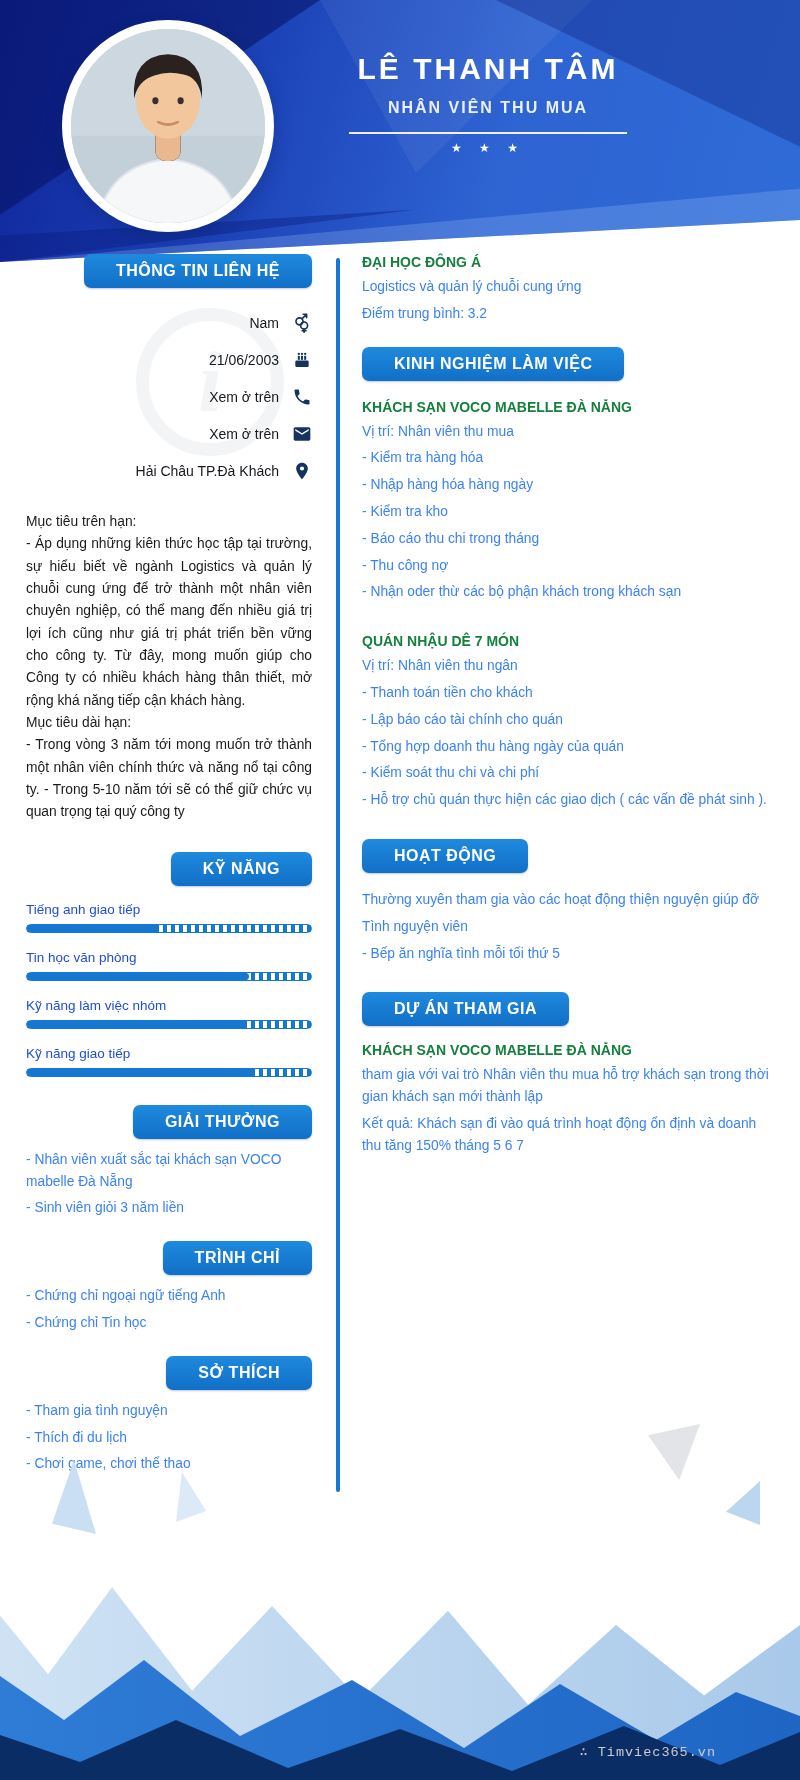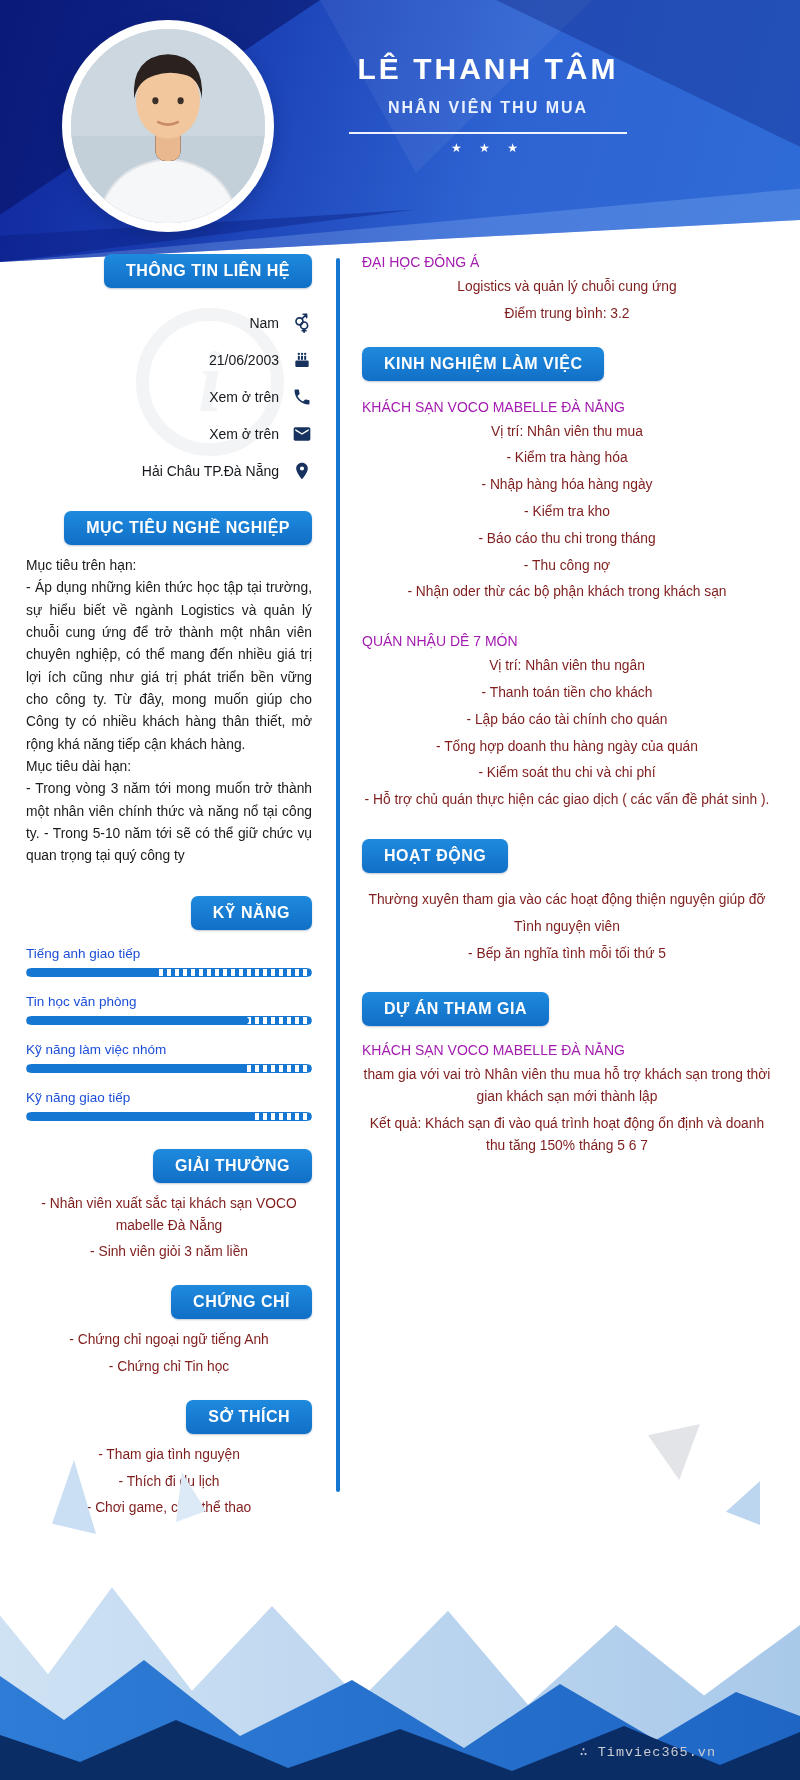--- a/index.html
+++ b/index.html
@@ -33,35 +33,35 @@
   .avatar-inner svg{display:block;width:100%;height:100%;}
 
   
   .divider{position:absolute;left:336px;top:258px;width:4px;height:1234px;background:var(--accent);border-radius:2px;}
   .col-left{position:absolute;left:26px;top:254px;width:286px;}
   .col-right{position:absolute;left:362px;top:254px;width:410px;}
 
   
   .sec-head{display:flex;}
   .sec-head.right-align{justify-content:flex-end;}
-  .pill{display:inline-block;background:linear-gradient(180deg,#1e8ade,#116fc6);color:#fff;font-weight:bold;font-size:16px;letter-spacing:.5px;padding:8px 22px;border-radius:7px;text-align:center;box-shadow:0 1px 2px rgba(0,40,100,.25);}
+  .pill{display:inline-block;background:linear-gradient(180deg,#1e8ade,#116fc6);color:#fff;font-weight:bold;font-size:16px;letter-spacing:.5px;padding:8px 32px;border-radius:7px;text-align:center;box-shadow:0 1px 2px rgba(0,40,100,.25);}
 
   
   .contact{position:relative;}
   .contact-watermark{position:absolute;right:28px;top:54px;width:148px;height:148px;border-radius:50%;border:13px solid rgba(175,185,198,.16);display:flex;align-items:center;justify-content:center;font:italic bold 86px "Liberation Serif",serif;color:rgba(175,185,198,.16);pointer-events:none;}
   .contact-rows{position:relative;margin-top:16px;}
   .contact-row{display:flex;justify-content:flex-end;align-items:center;gap:12px;height:37px;}
   .contact-value{font-size:14px;color:#15181d;}
   .cicon{width:21px;height:21px;display:flex;align-items:center;justify-content:center;}
   .cicon svg{width:20px;height:20px;}
 
   
   .para{font-size:13.8px;line-height:1.62;color:#1b1b1b;text-align:justify;}
-  .line-item{font-size:13.8px;line-height:1.58;color:#7f1d1d;margin-bottom:5px;text-align:center;}
-  .bold-head{font-size:14px;font-weight:normal;color:#a21caf;margin-bottom:6px;}
+  .line-item{font-size:13.8px;line-height:1.58;color:#3b82f6;margin-bottom:5px;}
+  .bold-head{font-size:14px;font-weight:bold;color:#15803d;margin-bottom:6px;}
 
   
   .skill{margin-bottom:17px;}
   .skill-label{font-size:13.5px;color:#1d4ed8;margin-bottom:7px;}
   .bar{position:relative;height:9px;border:1px solid var(--accent);border-radius:6px;background:repeating-linear-gradient(90deg,var(--accent) 0 3.5px,#fff 3.5px 8px);overflow:hidden;}
   .bar-fill{position:absolute;left:0;top:0;height:100%;background:var(--accent);border-radius:6px;} .mt-md{margin-top:22px;} .mt-lg{margin-top:28px;}
   .mb-sm{margin-bottom:10px;} .mb-md{margin-bottom:16px;}
 
   .job{margin-top:18px;}
   .job + .job{margin-top:30px;}
@@ -164,34 +164,31 @@
         </div>
         <div class="contact-row">
           <span class="contact-value">Xem ở trên</span>
           <span class="cicon">
             <svg viewBox="0 0 24 24" fill="#17325e">
                 <path d="M20 4H4c-1.1 0-2 .9-2 2v12c0 1.1.9 2 2 2h16c1.1 0 2-.9 2-2V6c0-1.1-.9-2-2-2zm0 4-8 5-8-5V6l8 5 8-5v2z"></path>
               </svg>
           </span>
         </div>
         <div class="contact-row">
-          <span class="contact-value">Hải Châu TP.Đà Nẵng</span>
+          <span class="contact-value">Hải Châu TP.Đà Khách</span>
           <span class="cicon">
             <svg viewBox="0 0 24 24" fill="#17325e">
                 <path d="M12 2C8.13 2 5 5.13 5 9c0 5.25 7 13 7 13s7-7.75 7-13c0-3.87-3.13-7-7-7zm0 9.5a2.5 2.5 0 1 1 0-5 2.5 2.5 0 0 1 0 5z"></path>
               </svg>
           </span>
         </div>
       </div>
     </section>
 
     <section class="mt-md">
-      <div class="sec-head right-align mb-sm">
-        <span class="pill">MỤC TIÊU NGHỀ NGHIỆP</span>
-      </div>
       <p class="para">Mục tiêu trên hạn:</p>
       <p class="para">- Áp dụng những kiên thức học tập tại trường, sự hiểu biết về ngành Logistics và quản lý chuỗi cung ứng để trở thành một nhân viên chuyên nghiệp, có thể mang đến nhiều giá trị lợi ích cũng như giá trị phát triển bền vững cho công ty. Từ đây, mong muốn giúp cho Công ty có nhiều khách hàng thân thiết, mở rộng khá năng tiếp cận khách hàng.</p>
       <p class="para">Mục tiêu dài hạn:</p>
       <p class="para">- Trong vòng 3 năm tới mong muốn trở thành một nhân viên chính thức và năng nổ tại công ty. - Trong 5-10 năm tới sẽ có thể giữ chức vụ quan trọng tại quý công ty</p>
     </section>
 
     <section class="mt-lg">
       <div class="sec-head right-align mb-md">
         <span class="pill">KỸ NĂNG</span>
       </div>
@@ -224,21 +221,21 @@
     <section class="mt-lg">
       <div class="sec-head right-align mb-sm">
         <span class="pill">GIẢI THƯỞNG</span>
       </div>
       <p class="line-item">- Nhân viên xuất sắc tại khách sạn VOCO mabelle Đà Nẵng</p>
       <p class="line-item">- Sinh viên giỏi 3 năm liền</p>
     </section>
 
     <section class="mt-md">
       <div class="sec-head right-align mb-sm">
-        <span class="pill">CHỨNG CHỈ</span>
+        <span class="pill">TRÌNH CHỈ</span>
       </div>
       <p class="line-item">- Chứng chỉ ngoại ngữ tiếng Anh</p>
       <p class="line-item">- Chứng chỉ Tin học</p>
     </section>
 
     <section class="mt-md">
       <div class="sec-head right-align mb-sm">
         <span class="pill">SỞ THÍCH</span>
       </div>
       <p class="line-item">- Tham gia tình nguyện</p>

